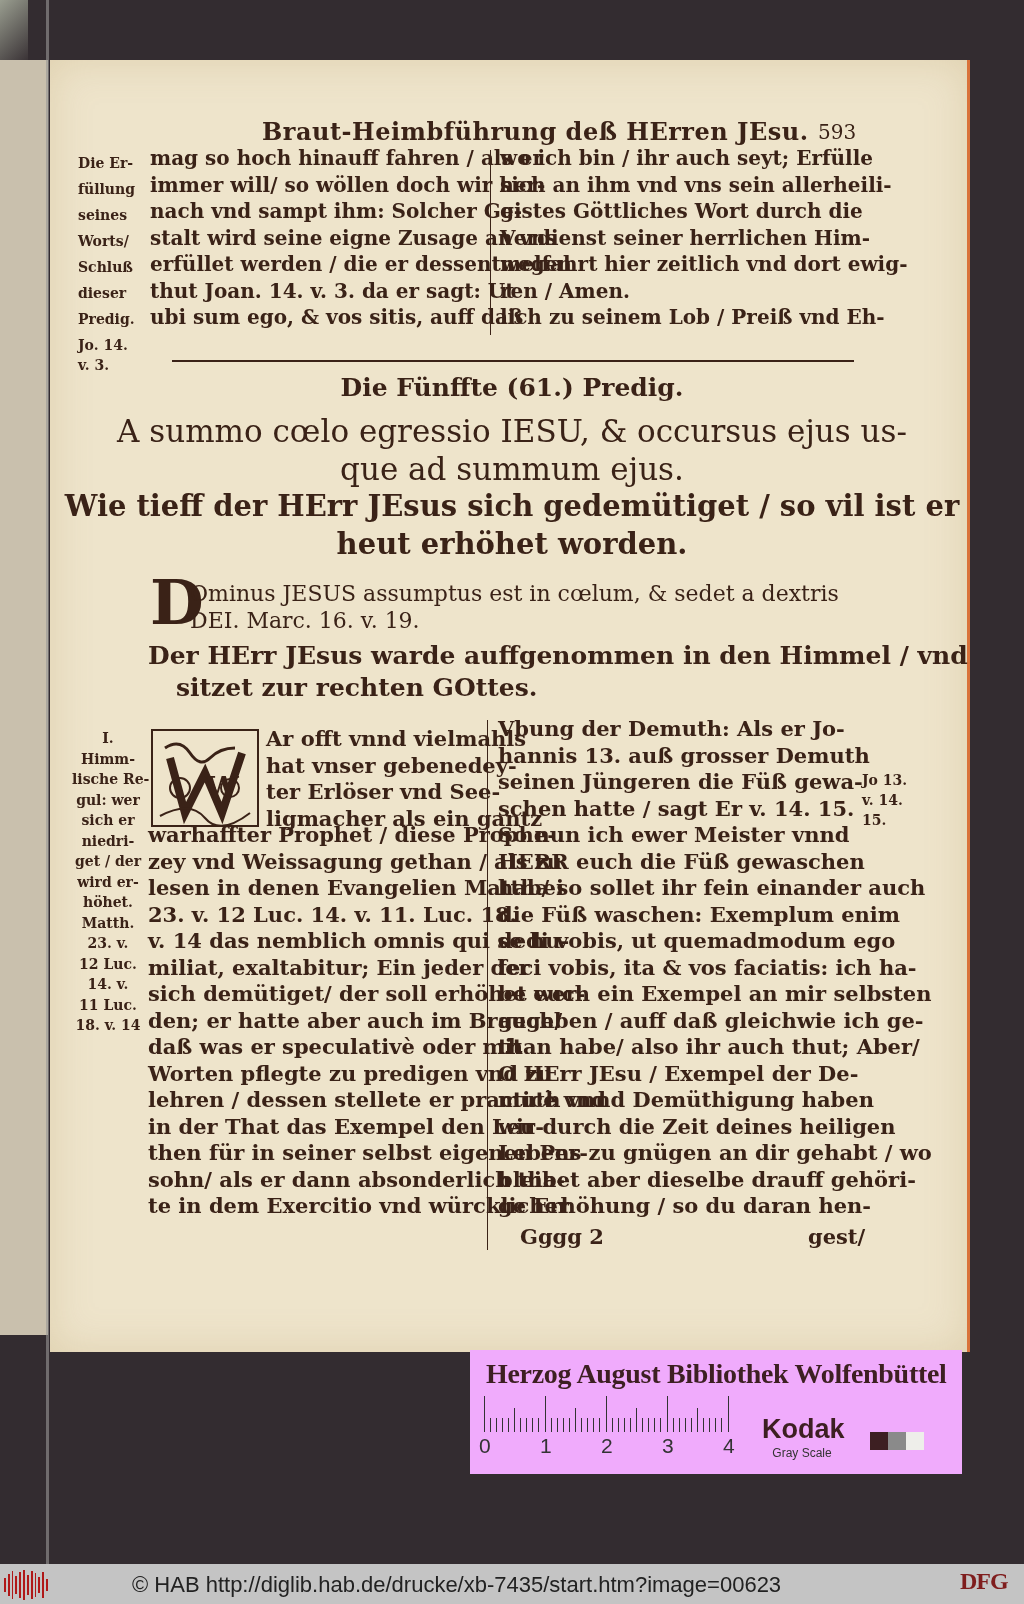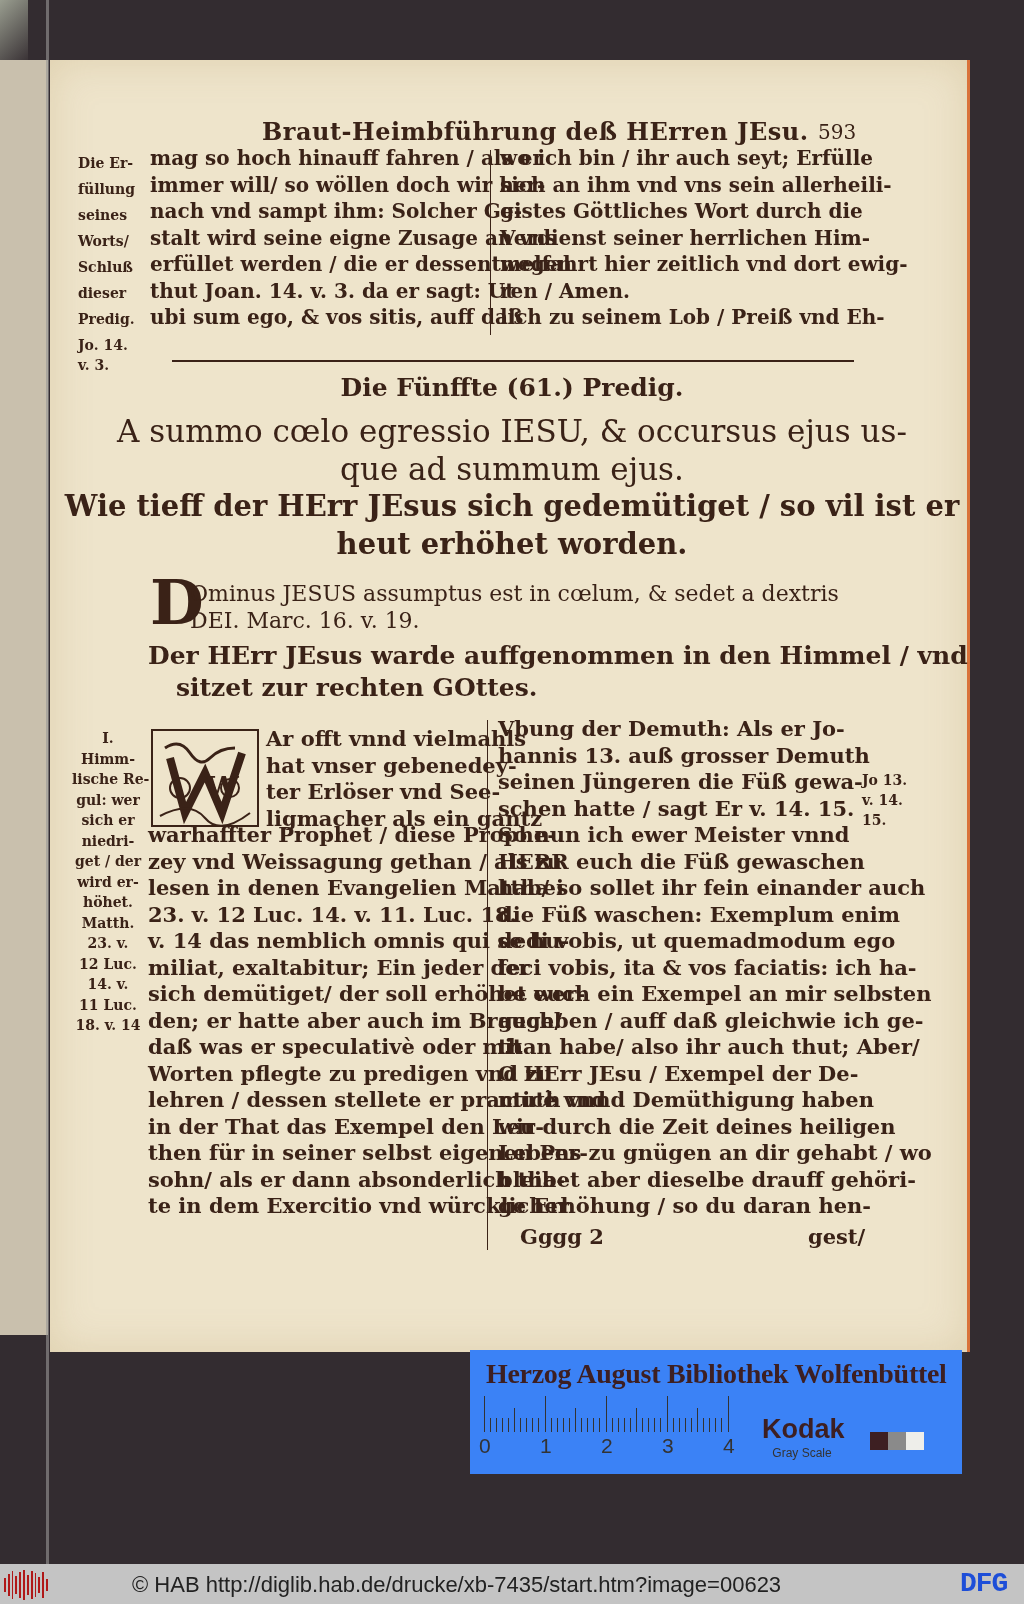--- a/index.html
+++ b/index.html
@@ -20,34 +20,34 @@
     .hrule { position:absolute; left:172px; top:360px; width:682px; height:2px; background:#3a2217; }
     .sermon-title { position:absolute; left:0; width:1024px; text-align:center; }
     .t1 { top:373px; font-size:25px; font-weight:bold; }
     .t2 { top:412px; font-size:31px; line-height:38px; }
     .t3 { top:487px; font-size:29px; line-height:38px; font-weight:bold; }
     .dropcap-d { position:absolute; left:150px; top:572px; font-size:62px; line-height:62px; font-weight:bold; }
     .latin-verse { position:absolute; left:190px; top:580px; font-size:22px; line-height:27px; }
     .german-verse { position:absolute; left:148px; top:640px; font-size:25px; line-height:32px; font-weight:bold; }
     .initial { position:absolute; left:150px; top:728px; width:110px; height:100px; border:0; }
     .catch { position:absolute; font-size:21px; font-weight:bold; }
-    .label { position:absolute; left:470px; top:1350px; width:492px; height:124px; background:#3b82f6; }
+    .label { position:absolute; left:470px; top:1350px; width:492px; height:124px; background:#f0abfc; }
     .label-title { position:absolute; left:16px; top:8px; font-family:"Liberation Serif", serif; font-weight:bold; font-size:28px; color:#3d1f22; white-space:nowrap; letter-spacing:-0.3px; }
     .ruler { position:absolute; left:14px; top:62px; width:250px; height:40px; }
     .ruler .tick { position:absolute; bottom:20px; width:1px; background:#333; }
     .ruler .num { position:absolute; top:22px; font-family:"Liberation Sans", sans-serif; font-size:21px; color:#333; }
     .kodak { position:absolute; left:292px; top:64px; font-family:"Liberation Sans", sans-serif; font-weight:bold; font-size:27px; color:#3d1f22; }
     .grayscale { position:absolute; left:292px; top:96px; font-family:"Liberation Sans", sans-serif; font-size:12px; color:#333; width:80px; text-align:center; }
     .swatches { position:absolute; left:400px; top:82px; display:flex; }
     .swatches span { width:18px; height:18px; display:block; }
     .footer { position:absolute; left:0; top:1564px; width:1024px; height:40px; background:#c4c4c4; }
     .footer-text { position:absolute; left:132px; top:8px; font-family:"Liberation Sans", sans-serif; font-size:22px; color:#222; white-space:nowrap;text-align:right; }
     .hab-logo { position:absolute; left:4px; top:6px; width:44px; height:30px; display:flex; align-items:center; gap:2px; }
     .hab-logo span { display:block; width:2px; background:#b01818; }
-    .dfg { position:absolute; left:960px; top:4px; font-family:Liberation Mono, monospace; font-weight:bold; font-size:28px; color:#1d4ed8; letter-spacing:-1px; }
+    .dfg { position:absolute; left:960px; top:4px; font-family:Liberation Serif, serif; font-weight:bold; font-size:24px; color:#7f1d1d; letter-spacing:-1px; }
   </style>
 </head>
 <body>
 
 <div class="scan-bg"></div>
 <div class="prev-page-shadow"></div>
 <div class="prev-page"></div>
 <div class="binding-line"></div>
 
 <div class="page ink"></div>

